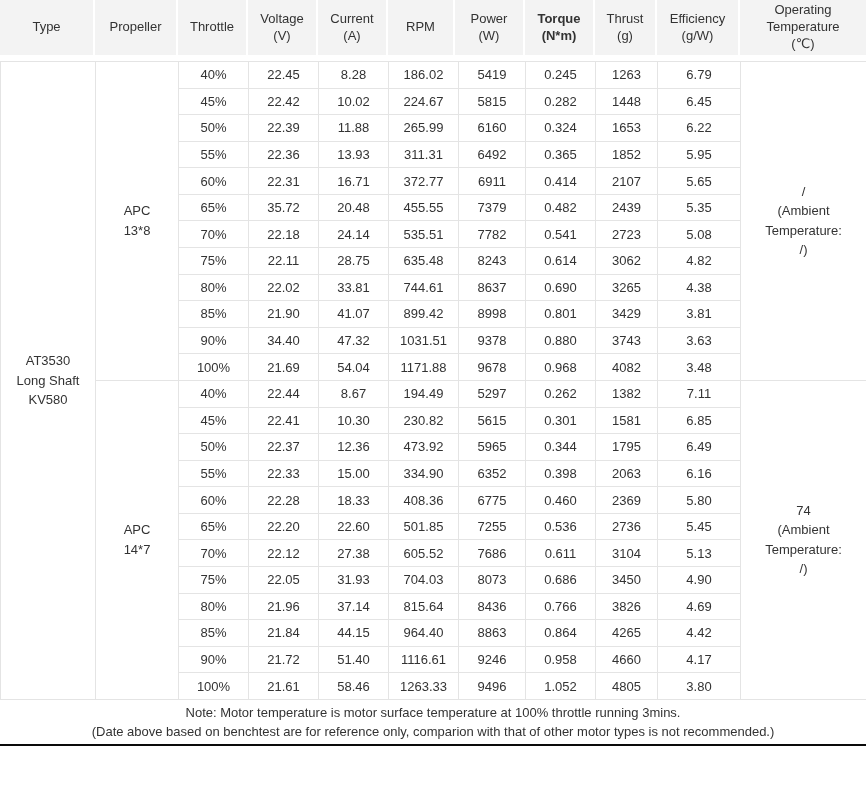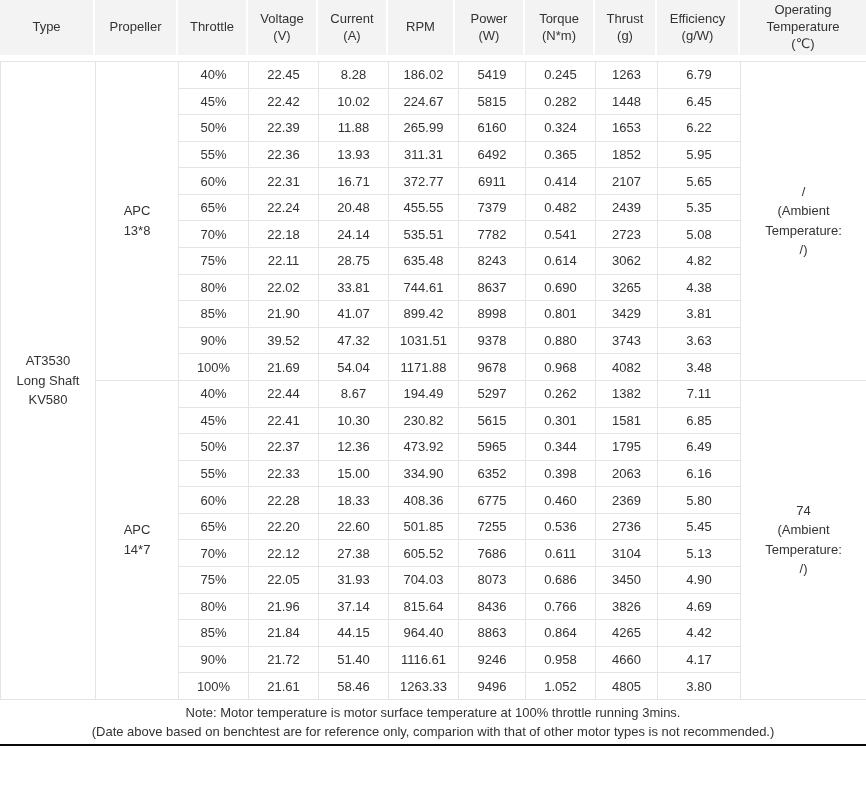--- a/index.html
+++ b/index.html
@@ -27,21 +27,21 @@
   .hcell {
     background: #f3f3f3; color: #333;
     display: flex; align-items: center; justify-content: center;
     text-align: center; font-size: 13px; line-height: 1.3;
     white-space: pre-line; border-right: 2px solid #ffffff;
   }
   .hcell:last-child { border-right: none; }
 
   .c0 { width: 95px; } .c1 { width: 83px; } .c2 { width: 70px; }
   .c3 { width: 70px; } .c4 { width: 70px; } .c5 { width: 70px; }
-  .c6 { width: 67px; } .c7 { width: 70px; } .c8 { width: 62px; }
+  .c6 { width: 67px; } .c7 { width: 70px; font-weight: bold; } .c8 { width: 62px; }
   .c9 { width: 83px; } .c10 { width: 126px; }
 
   .spacer { height: 6px; background: #ffffff; }
 
   
   .data-table {
     width: 866px; height: 639px;
     border-collapse: collapse; table-layout: fixed;
     font-size: 13px; color: #333;
   }
@@ -158,21 +158,21 @@
           <td>22.31</td>
           <td>16.71</td>
           <td>372.77</td>
           <td>6911</td>
           <td>0.414</td>
           <td>2107</td>
           <td>5.65</td>
         </tr>
         <tr>
           <td>65%</td>
-          <td>22.24</td>
+          <td>35.72</td>
           <td>20.48</td>
           <td>455.55</td>
           <td>7379</td>
           <td>0.482</td>
           <td>2439</td>
           <td>5.35</td>
         </tr>
         <tr>
           <td>70%</td>
           <td>22.18</td>
@@ -208,21 +208,21 @@
           <td>21.90</td>
           <td>41.07</td>
           <td>899.42</td>
           <td>8998</td>
           <td>0.801</td>
           <td>3429</td>
           <td>3.81</td>
         </tr>
         <tr>
           <td>90%</td>
-          <td>39.52</td>
+          <td>34.40</td>
           <td>47.32</td>
           <td>1031.51</td>
           <td>9378</td>
           <td>0.880</td>
           <td>3743</td>
           <td>3.63</td>
         </tr>
         <tr>
           <td>100%</td>
           <td>21.69</td>

